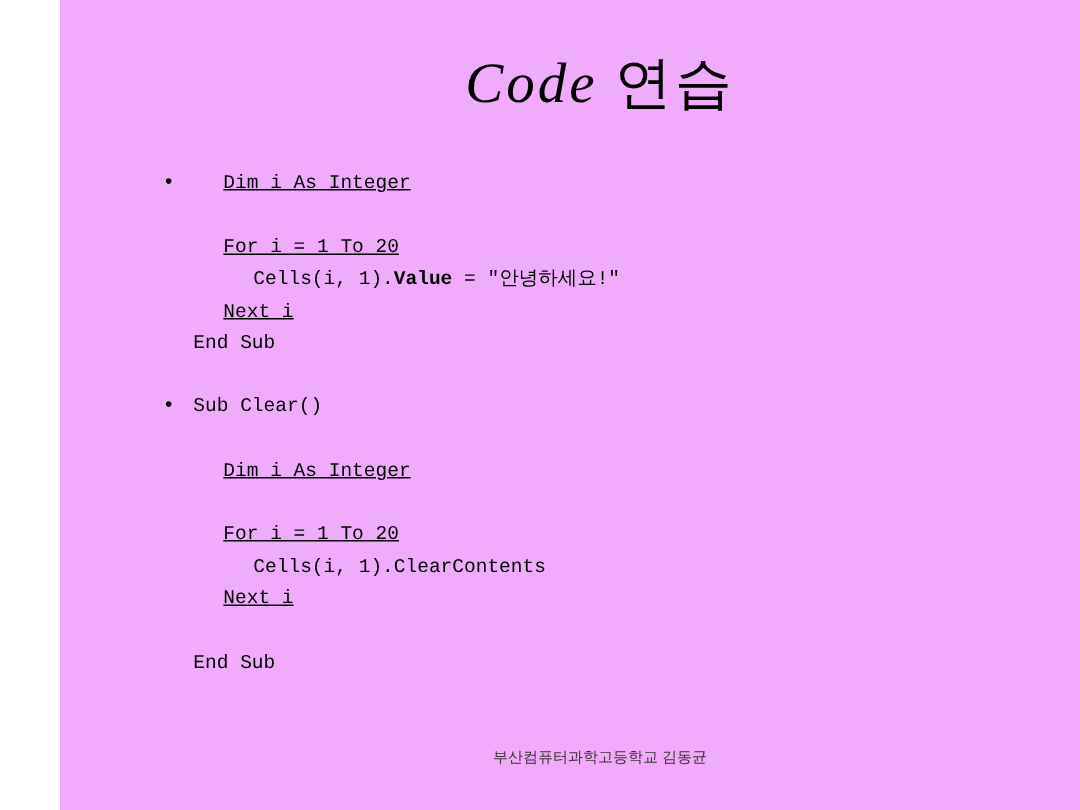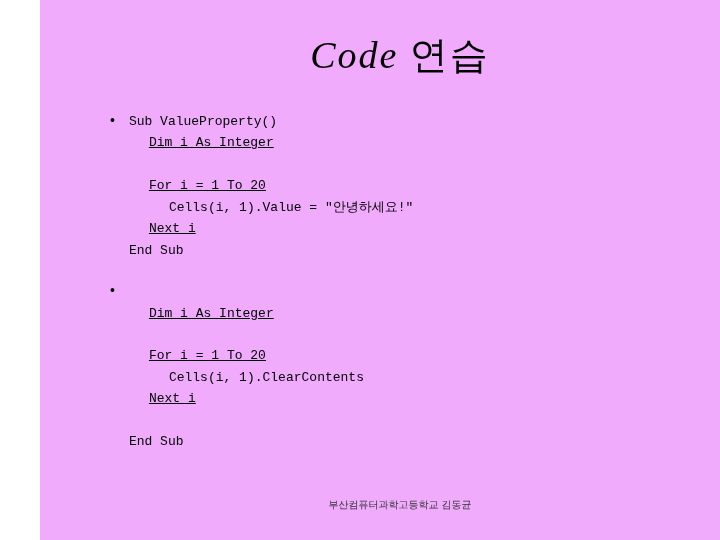--- a/index.html
+++ b/index.html
@@ -66,21 +66,21 @@
     .code-block .indent1 {
       padding-left: 20px;
       text-decoration: underline;
     }
 
     .code-block .indent2 {
       padding-left: 40px;
     }
 
     .bold {
-      font-weight: normal;
+      font-weight: bold;
     }
 
     .footer {
       position: absolute;
       bottom: 28px;
       left: 0;
       right: 0;
       text-align: center;
       font-size: 10px;
       color: #333333;
@@ -92,33 +92,33 @@
 <div class="page">
   <h1 class="title">
     <span class="title-code">Code </span><span>연습</span>
   </h1>
 
   <div class="content">
 
     <div class="bullet-section">
       <span class="bullet">•</span>
       <div class="code-block">
-        <div>Sub ValueProperty()</div>
         <div class="indent1">Dim i As Integer</div>
         <div>&nbsp;</div>
         <div class="indent1">For i = 1 To 20</div>
         <div class="indent2">Cells(i, 1).<span class="bold">Value</span> = "안녕하세요!"</div>
         <div class="indent1">Next i</div>
         <div>End Sub</div>
       </div>
     </div>
 
     <div class="bullet-section">
       <span class="bullet">•</span>
       <div class="code-block">
+        <div>Sub Clear()</div>
         <div>&nbsp;</div>
         <div class="indent1">Dim i As Integer</div>
         <div>&nbsp;</div>
         <div class="indent1">For i = 1 To 20</div>
         <div class="indent2">Cells(i, 1).ClearContents</div>
         <div class="indent1">Next i</div>
         <div>&nbsp;</div>
         <div>End Sub</div>
       </div>
     </div>

